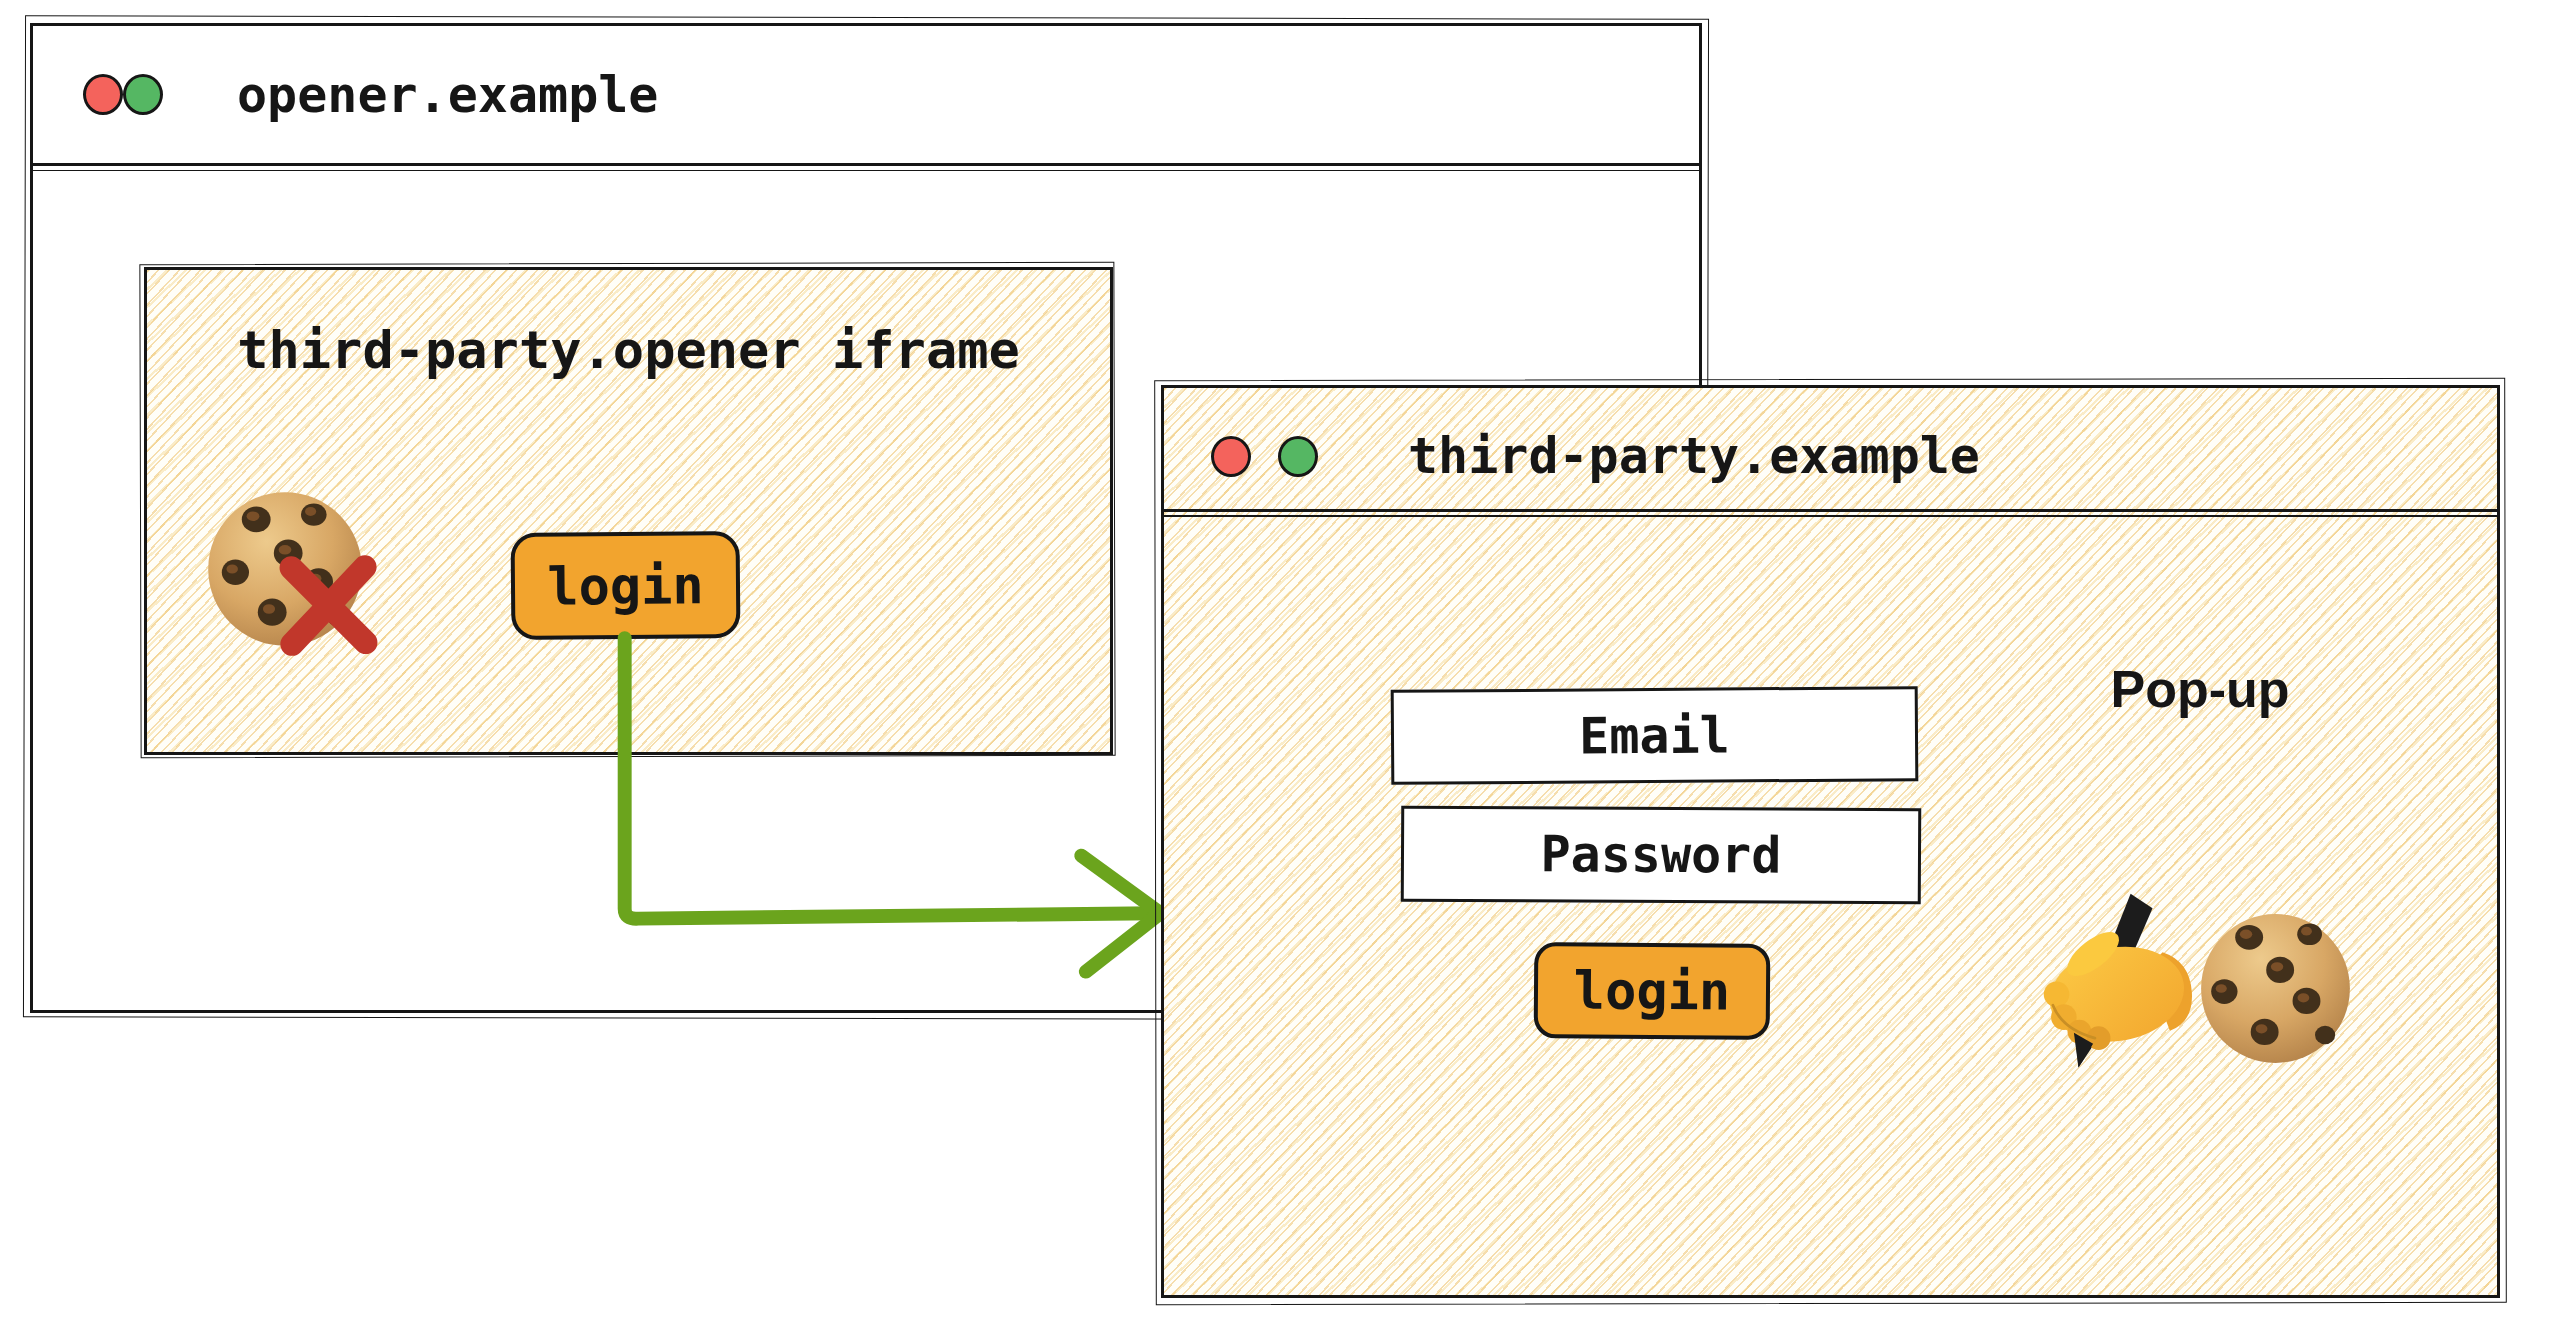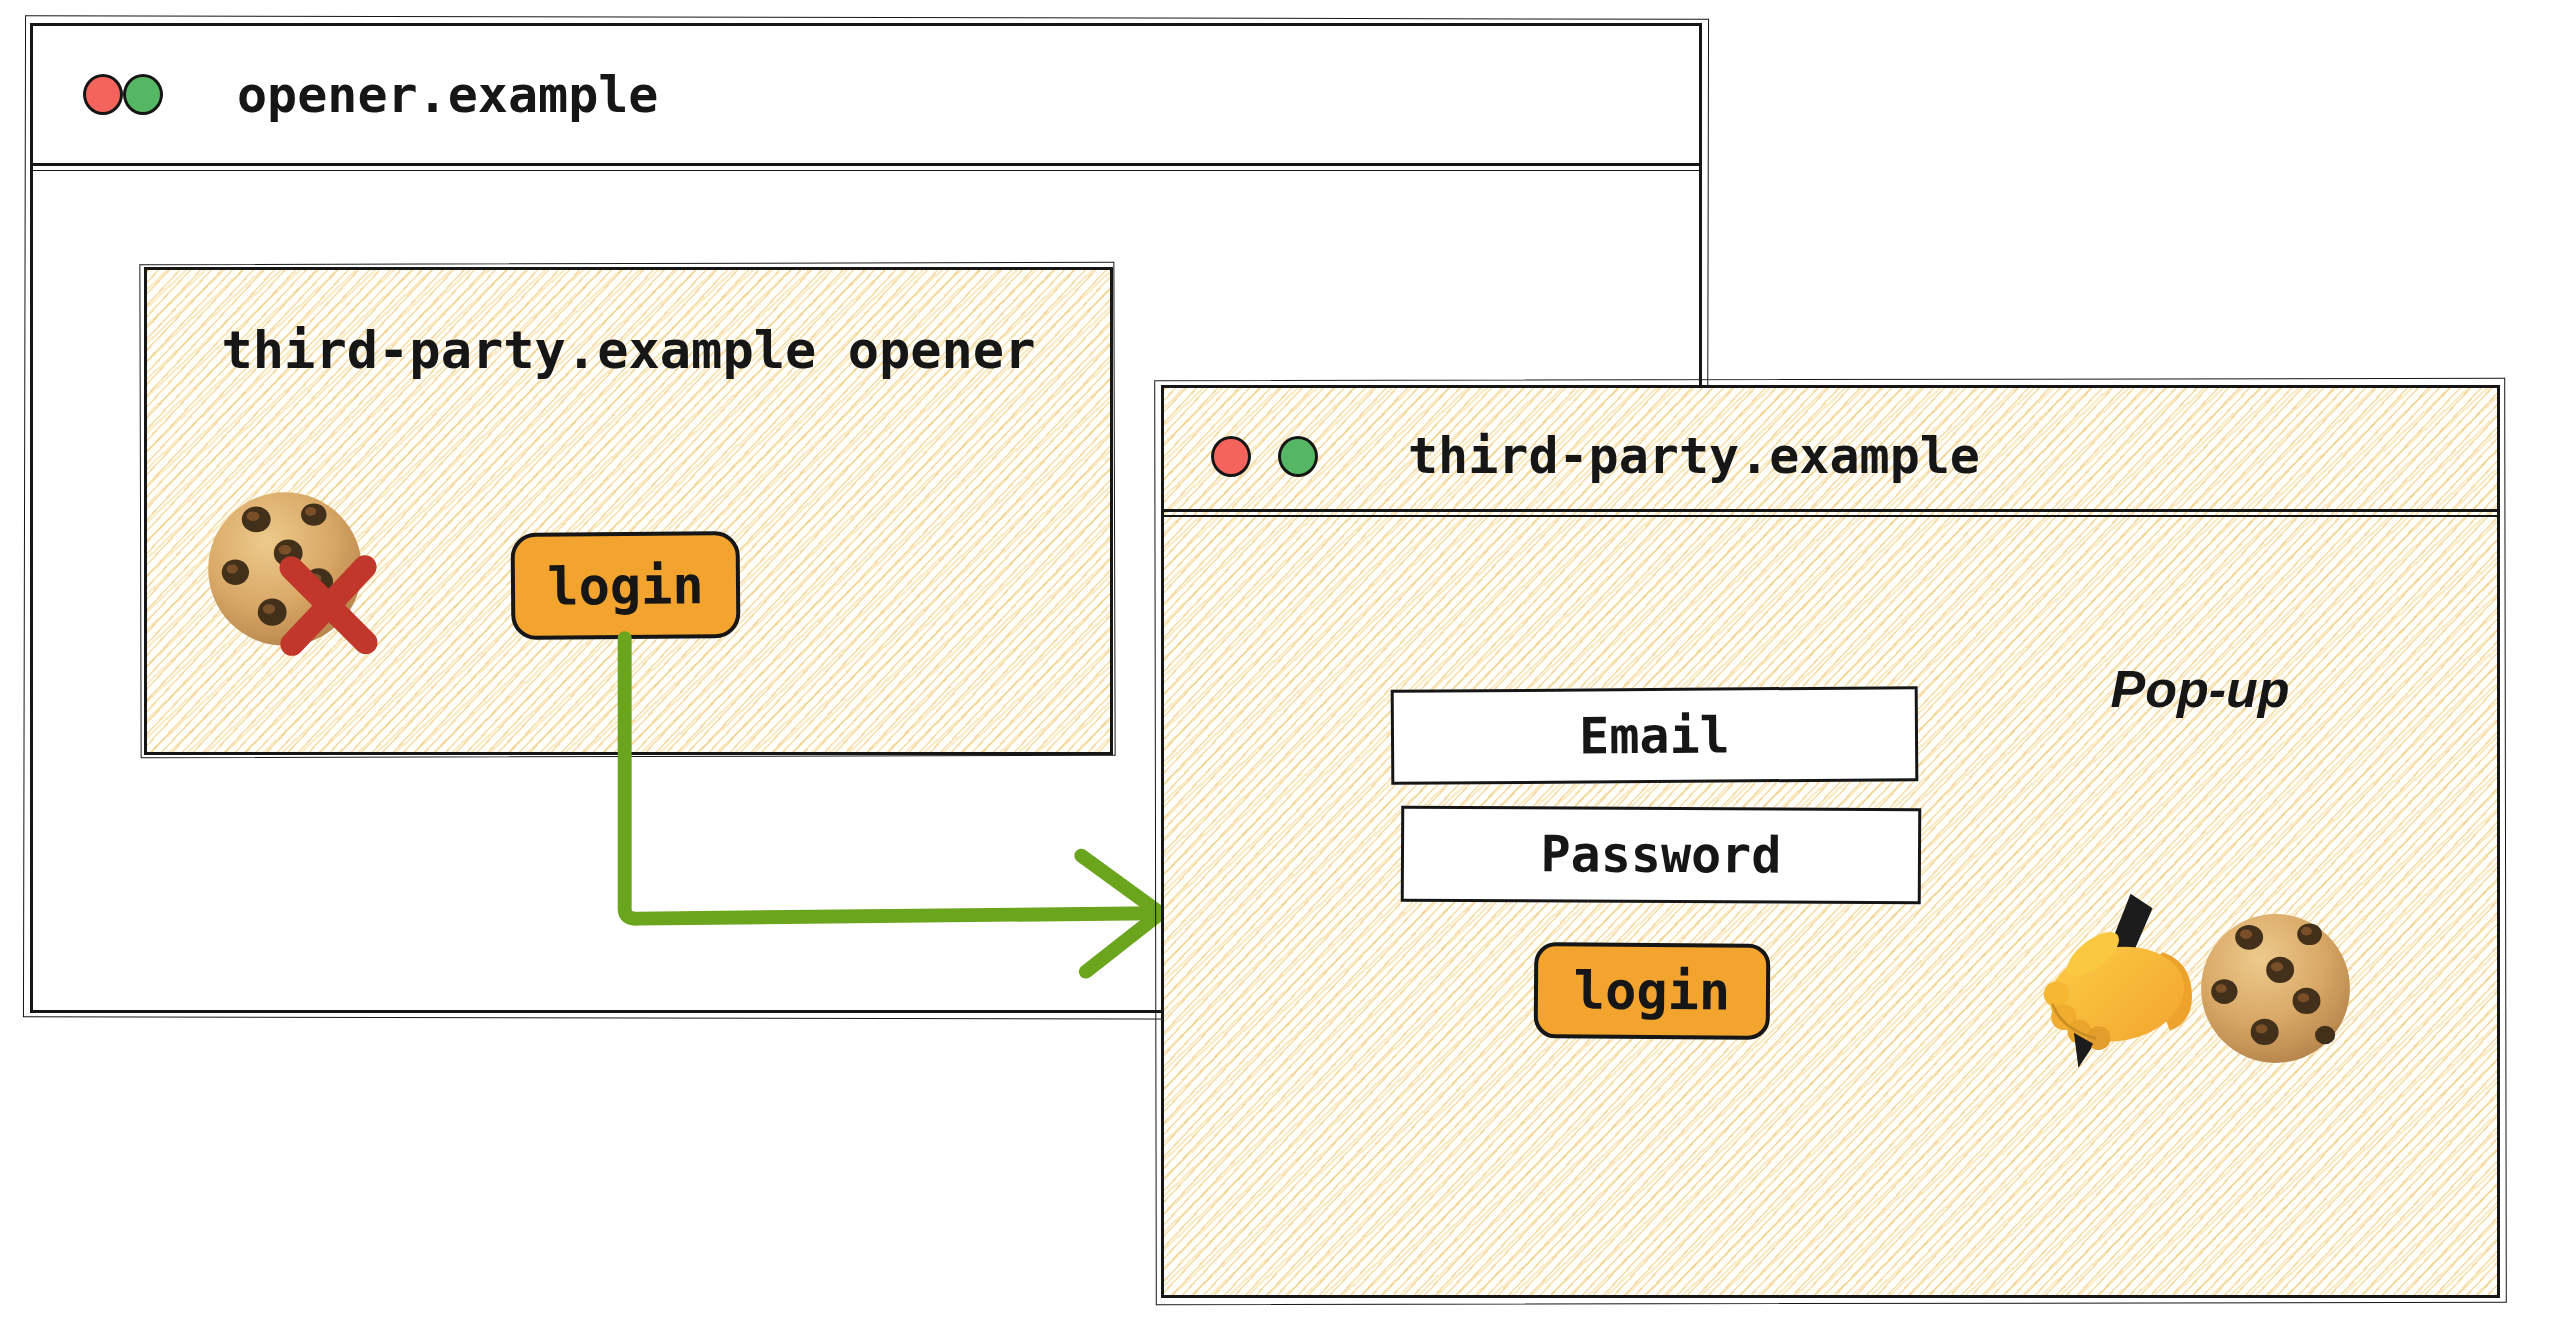--- a/index.html
+++ b/index.html
@@ -4,21 +4,21 @@
 <style>
   * { margin:0; padding:0; box-sizing:border-box; }
   html,body { background:#ffffff; }
   .stage {
     position:relative; width:2576px; height:1324px; overflow:hidden;
     background:#ffffff;
     font-family:"DejaVu Sans Mono", monospace;
     color:#161616;
   }
   .mono { font-family:"DejaVu Sans Mono", monospace; font-weight:700; color:#161616; }
-  .sans { font-family:"Liberation Sans", sans-serif; font-weight:700; color:#161616;font-style:italic; }
+  .sans { font-family:"Liberation Sans", sans-serif; font-weight:700; color:#161616; }
 
   
   .window {
     position:absolute; background:#ffffff;
     border:3.1px solid #161616;
   }
   .window::before {            
     content:""; position:absolute; inset:-9px;
     border:1.8px solid #161616; transform:rotate(0.12deg);
     pointer-events:none;
@@ -113,21 +113,21 @@
 
   <section class="window opener">
     <div class="titlebar">
       <span class="dot red"></span>
       <span class="dot green"></span>
       <span class="win-title mono">opener.example</span>
     </div>
 
     <div>
       <div class="iframe-box hatched">
-        <div class="iframe-label mono">third-party.example opener</div>
+        <div class="iframe-label mono">third-party.opener iframe</div>
 
         <div class="cookie-group">
           <svg class="cookie-svg" viewBox="0 0 100 100">
             <defs>
               <radialGradient id="ckA" cx="38%" cy="32%" r="78%">
                 <stop offset="0%" stop-color="#edca8c"></stop>
                 <stop offset="55%" stop-color="#d8a765"></stop>
                 <stop offset="100%" stop-color="#b07f47"></stop>
               </radialGradient>
             </defs>

